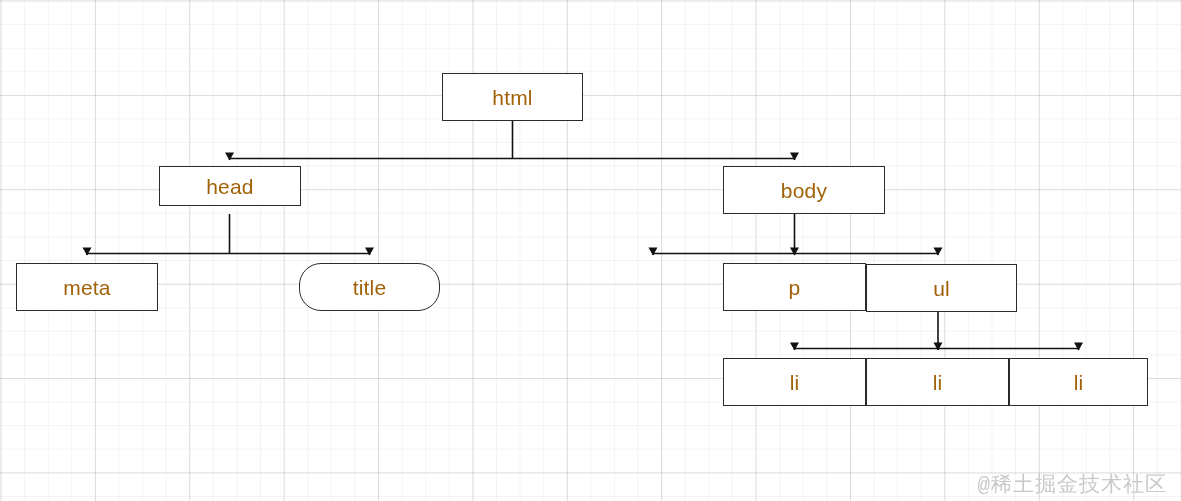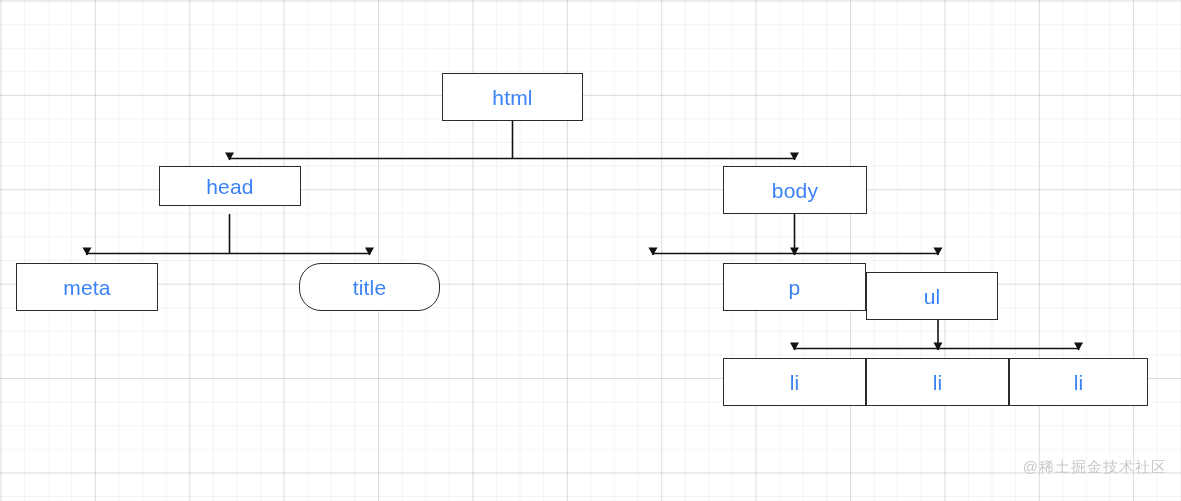--- a/index.html
+++ b/index.html
@@ -39,34 +39,35 @@
   }
 
   .node {
     position: absolute;
     border: 1.4px solid #2b2b2b;
     background: #ffffff;
     display: flex;
     align-items: center;
     justify-content: center;
     font-size: 21px;
-    color: #3b82f6;
+    color: #a16207;
     letter-spacing: 0.2px;
     line-height: 1;
   }
 
   .watermark {
     position: absolute;
     right: 14px;
-    bottom: 24px;
-    font-size: 15px;
+    bottom: 3px;
+    font-size: 21px;
     color: #c9c9c9;
     letter-spacing: 1px;
     user-select: none;
     white-space: nowrap;
+    font-family: Liberation Mono, monospace;
   }
 </style>
 </head>
 <body>
 
 <div id="canvas">
 
   <svg class="edges" viewBox="0 0 1181 501" width="1181" height="501" xmlns="http://www.w3.org/2000/svg">
     <defs>
       <marker id="arrow" markerWidth="10" markerHeight="9" refX="4.7" refY="8.2" orient="0" markerUnits="userSpaceOnUse">
@@ -97,30 +98,30 @@
       <path d="M794.5,348.5 L794.5,350" marker-end="url(#arrow)"></path>
       <path d="M938,348.5 L938,350" marker-end="url(#arrow)"></path>
       <path d="M1078.5,348.5 L1078.5,350" marker-end="url(#arrow)"></path>
     </g>
   </svg>
 
   <div class="node" style="left:442px; top:73px; width:141px; height:48px;">html</div>
 
   <div class="node" style="left:159px; top:166px; width:142px; height:40px;">head</div>
 
-  <div class="node" style="left:723px; top:166px; width:144px; height:48px;">body</div>
+  <div class="node" style="left:723px; top:166px; width:162px; height:48px;">body</div>
 
   <div class="node" style="left:16px; top:263px; width:142px; height:48px;">meta</div>
 
   <div class="node" style="left:299px; top:263px; width:141px; height:48px;border-radius:22px;">title</div>
 
 
   <div class="node" style="left:723px; top:263px; width:143px; height:48px;">p</div>
 
-  <div class="node" style="left:866px; top:272px; width:132px; height:48px;">ul</div>
+  <div class="node" style="left:866px; top:264px; width:151px; height:48px;">ul</div>
 
   <div class="node" style="left:723px; top:358px; width:143px; height:48px;">li</div>
 
   <div class="node" style="left:866px; top:358px; width:143px; height:48px;">li</div>
 
   <div class="node" style="left:1009px; top:358px; width:139px; height:48px;">li</div>
 
   <div class="watermark">@稀土掘金技术社区</div>
 
 </div>

